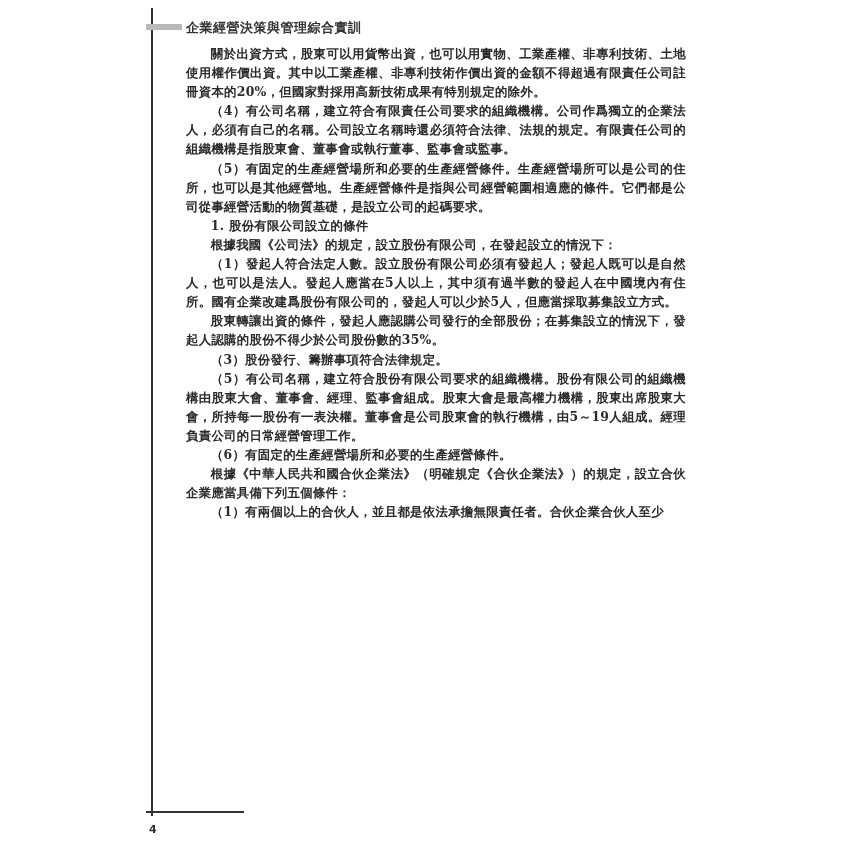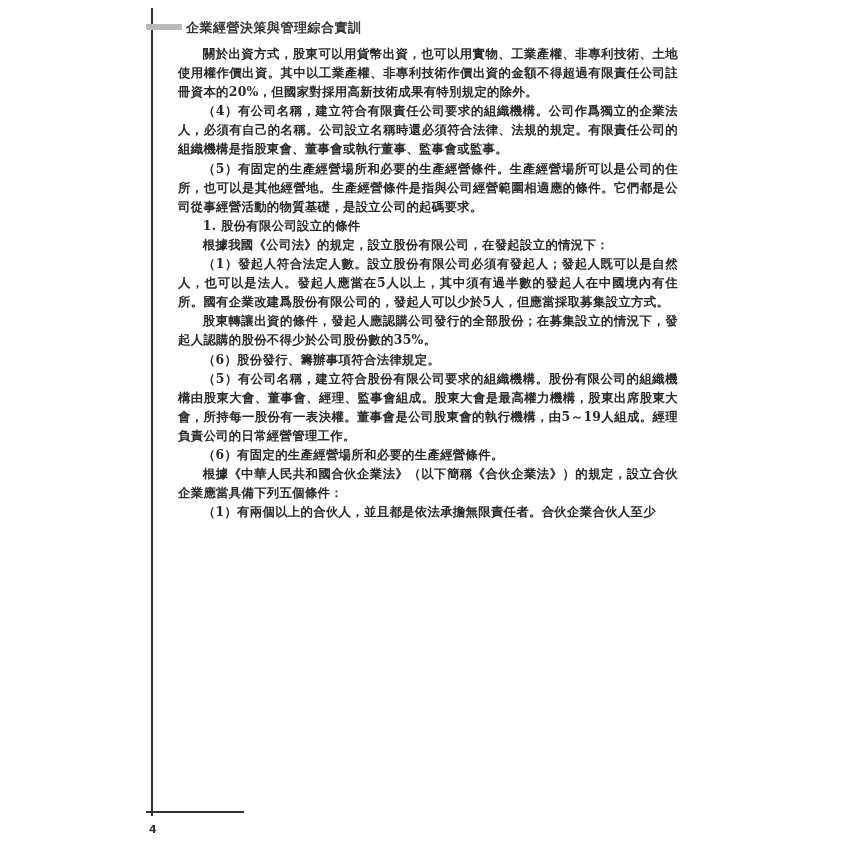--- a/index.html
+++ b/index.html
@@ -11,21 +11,21 @@
     position: absolute; left: 151px; top: 8px; width: 2px; height: 808px; background: #333;
   }
   .hdr-bar {
     position: absolute; left: 146px; top: 24px; width: 36px; height: 6px; background: #b9b9b9;
   }
   .hdr-title {
     position: absolute; left: 186px; top: 19px; font-size: 13px; font-weight: bold; color: #333;
     font-family: "DejaVu Sans", "Liberation Sans", sans-serif; letter-spacing: 0.5px;
   }
   .content {
-    position: absolute; left: 178px; top: 44px; width: 500px;
+    position: absolute; left: 186px; top: 44px; width: 500px;
   }
   .p {
     font-size: 12.4px; line-height: 19.1px; margin: 0; text-align: justify;
     text-align-last: left; font-weight: bold; color: #2a2a2a; letter-spacing: 0.3px;
   }
   .indent { text-indent: 2em; }
   .foot-line {
     position: absolute; left: 146px; top: 811px; width: 98px; height: 2px; background: #333;
   }
   .page-num {
@@ -41,21 +41,21 @@
 <div class="hdr-title">企業經營決策與管理綜合實訓</div>
 
 <div class="content">
   <p class="p indent">關於出資方式，股東可以用貨幣出資，也可以用實物、工業產權、非專利技術、土地使用權作價出資。其中以工業產權、非專利技術作價出資的金額不得超過有限責任公司註冊資本的20%，但國家對採用高新技術成果有特別規定的除外。</p>
   <p class="p indent">（4）有公司名稱，建立符合有限責任公司要求的組織機構。公司作爲獨立的企業法人，必須有自己的名稱。公司設立名稱時還必須符合法律、法規的規定。有限責任公司的組織機構是指股東會、董事會或執行董事、監事會或監事。</p>
   <p class="p indent">（5）有固定的生產經營場所和必要的生產經營條件。生產經營場所可以是公司的住所，也可以是其他經營地。生產經營條件是指與公司經營範圍相適應的條件。它們都是公司從事經營活動的物質基礎，是設立公司的起碼要求。</p>
   <p class="p indent">1. 股份有限公司設立的條件</p>
   <p class="p indent">根據我國《公司法》的規定，設立股份有限公司，在發起設立的情況下：</p>
   <p class="p indent">（1）發起人符合法定人數。設立股份有限公司必須有發起人；發起人既可以是自然人，也可以是法人。發起人應當在5人以上，其中須有過半數的發起人在中國境內有住所。國有企業改建爲股份有限公司的，發起人可以少於5人，但應當採取募集設立方式。</p>
   <p class="p indent">股東轉讓出資的條件，發起人應認購公司發行的全部股份；在募集設立的情況下，發起人認購的股份不得少於公司股份數的35%。</p>
-  <p class="p indent">（6）股份發行、籌辦事項符合法律規定。</p>
+  <p class="p indent">（3）股份發行、籌辦事項符合法律規定。</p>
   <p class="p indent">（5）有公司名稱，建立符合股份有限公司要求的組織機構。股份有限公司的組織機構由股東大會、董事會、經理、監事會組成。股東大會是最高權力機構，股東出席股東大會，所持每一股份有一表決權。董事會是公司股東會的執行機構，由5～19人組成。經理負責公司的日常經營管理工作。</p>
   <p class="p indent">（6）有固定的生產經營場所和必要的生產經營條件。</p>
-  <p class="p indent">根據《中華人民共和國合伙企業法》（以下簡稱《合伙企業法》）的規定，設立合伙企業應當具備下列五個條件：</p>
+  <p class="p indent">根據《中華人民共和國合伙企業法》（明確規定《合伙企業法》）的規定，設立合伙企業應當具備下列五個條件：</p>
   <p class="p indent">（1）有兩個以上的合伙人，並且都是依法承擔無限責任者。合伙企業合伙人至少</p>
 </div>
 
 <div class="foot-line"></div>
 <div class="page-num">4</div>
 
 </body></html>

